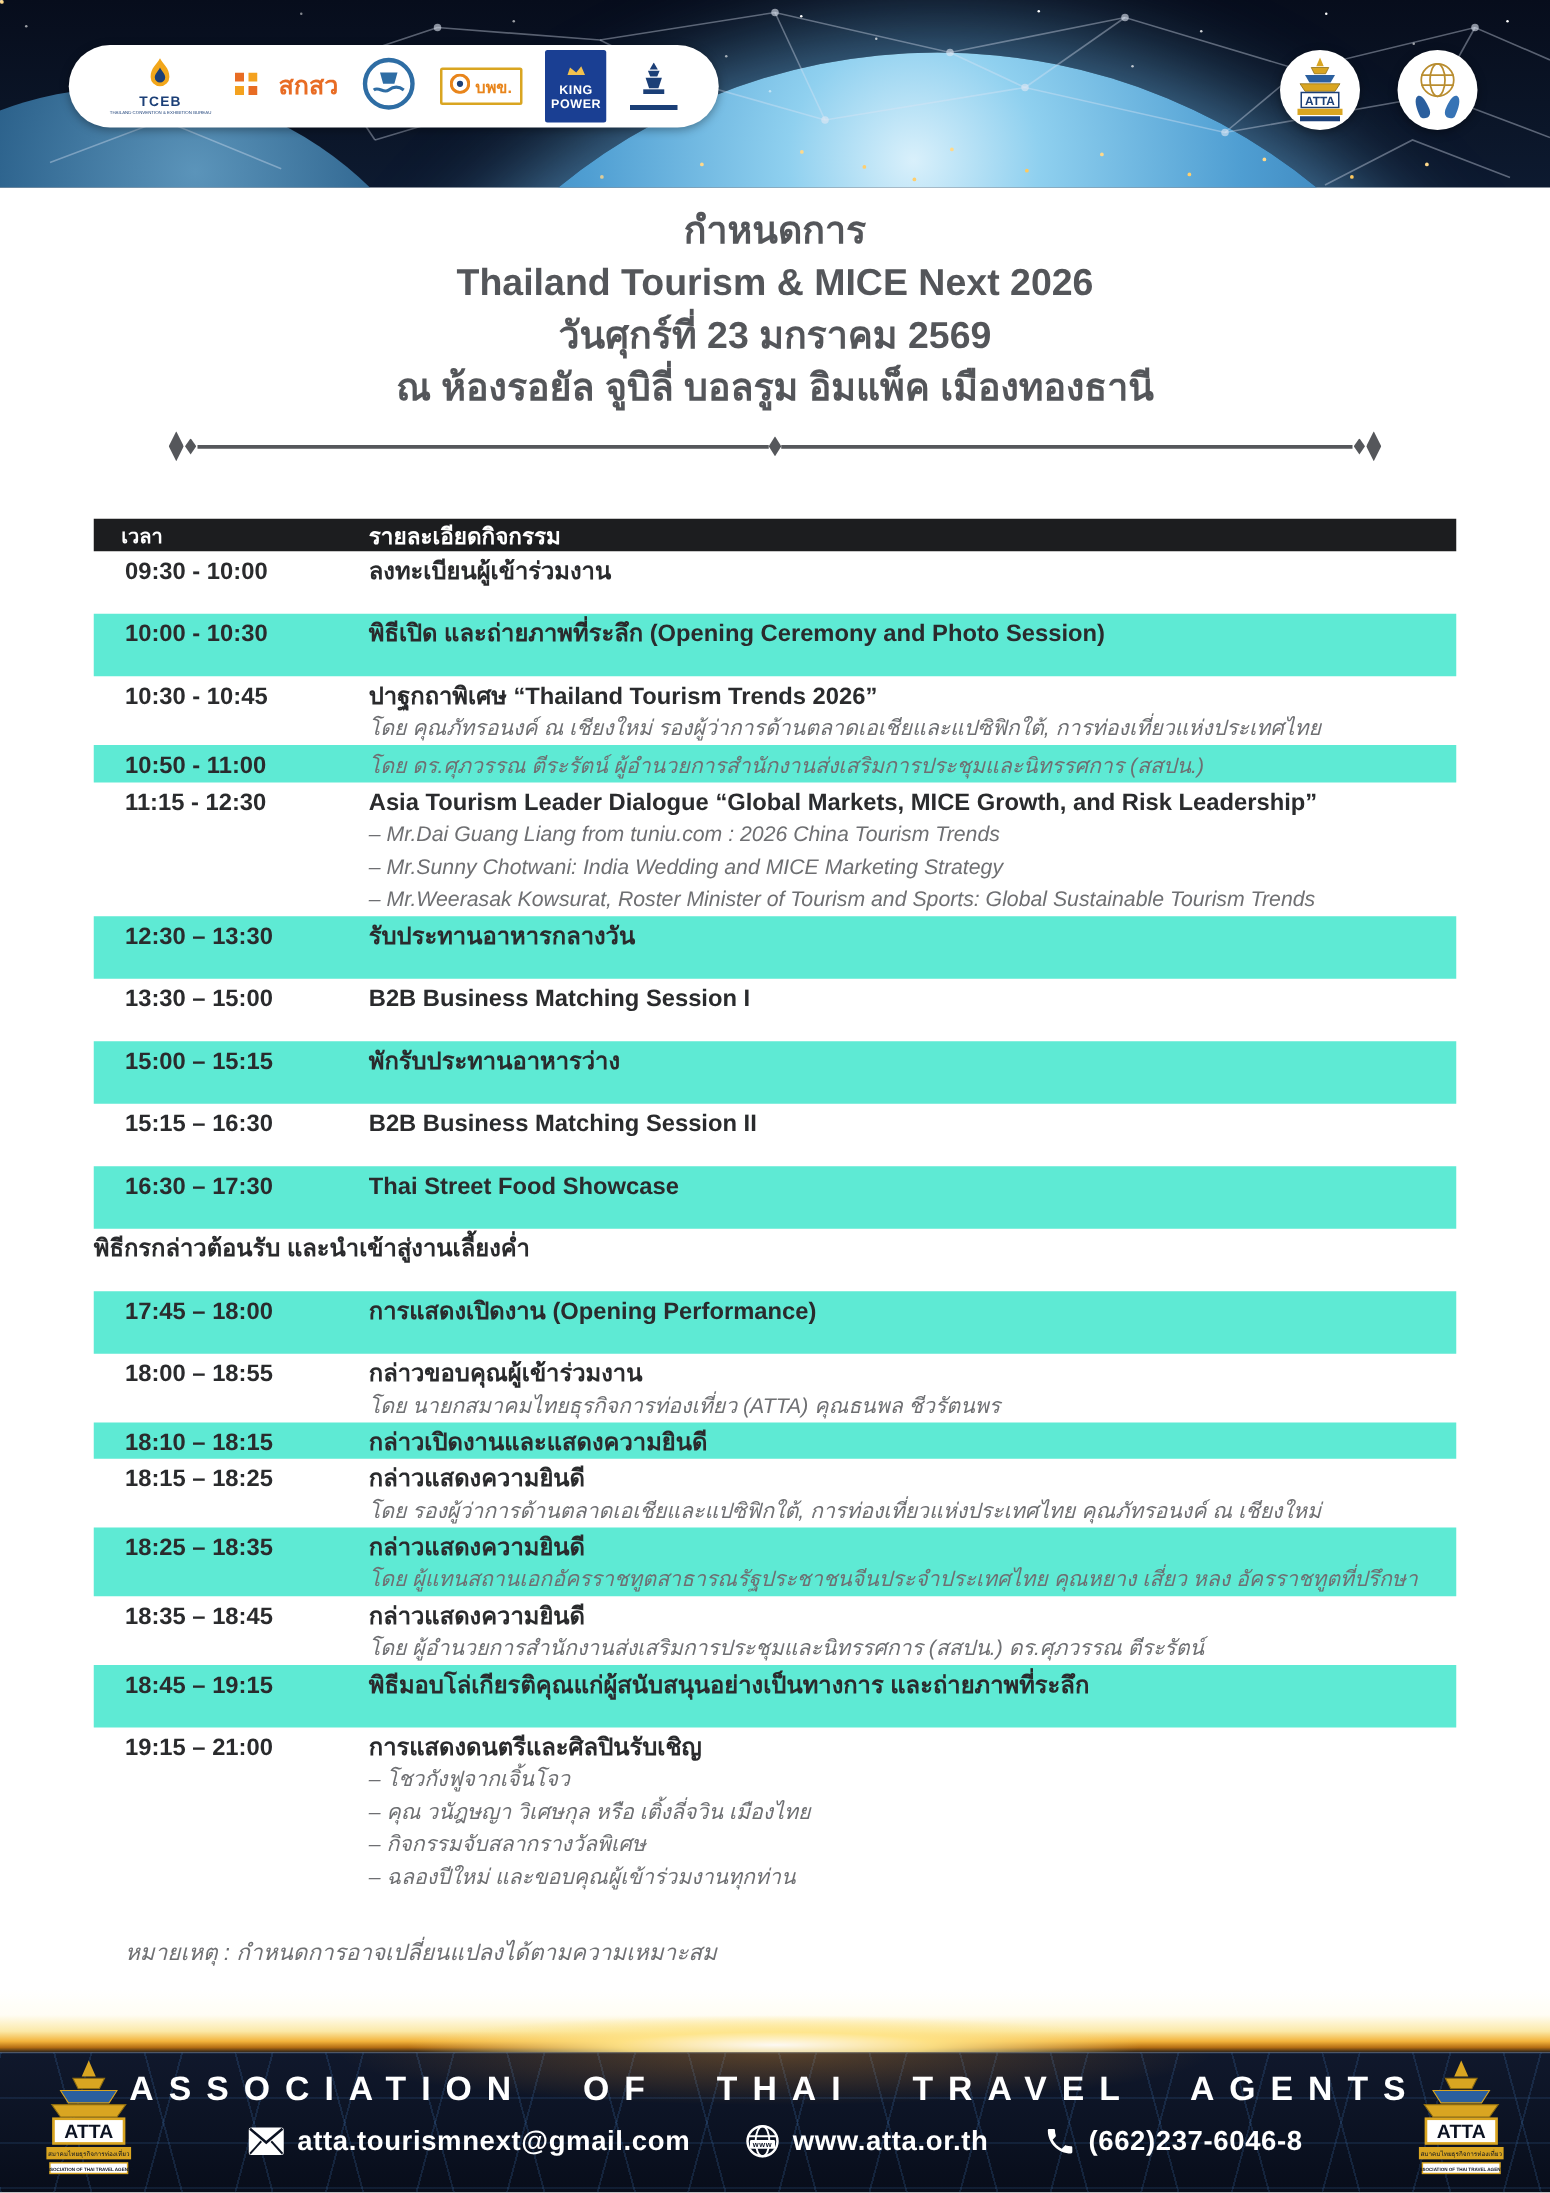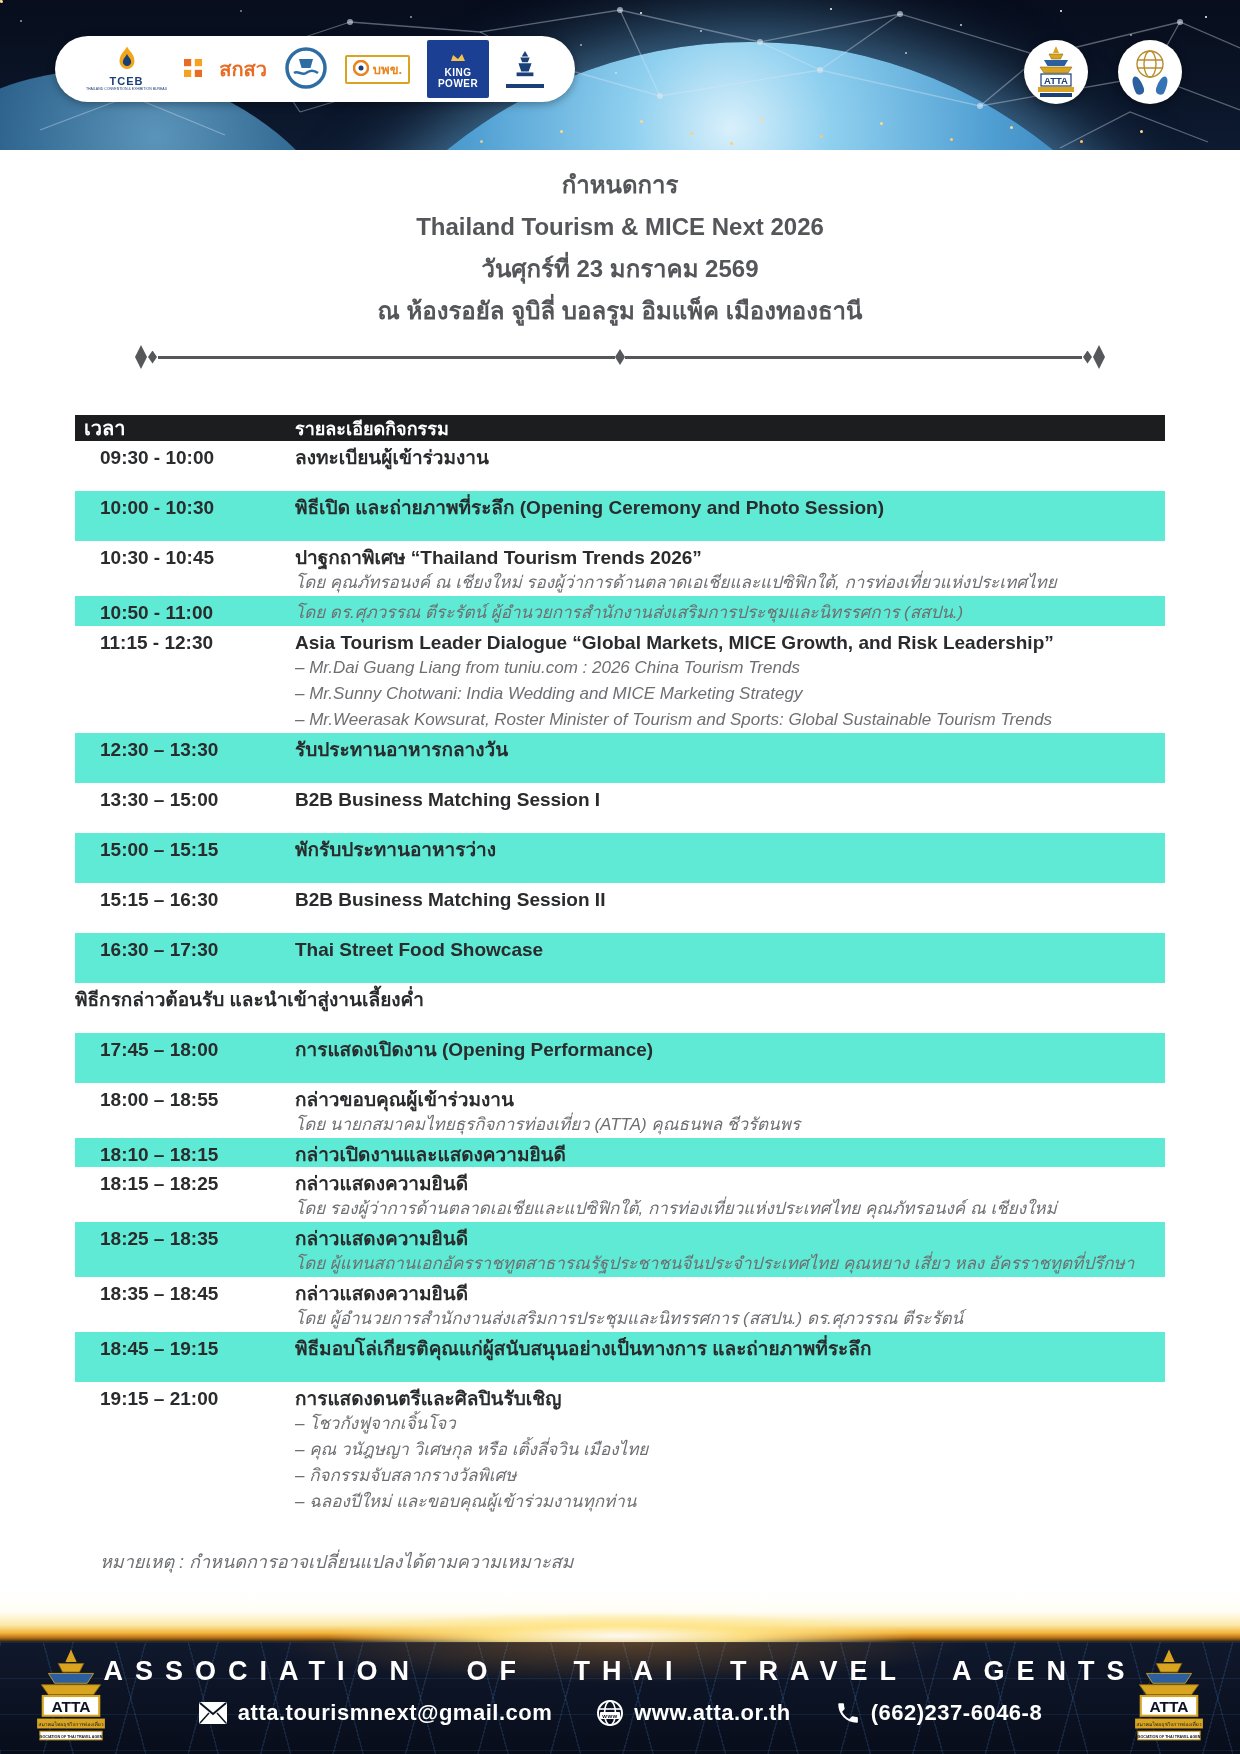--- a/index.html
+++ b/index.html
@@ -41,48 +41,48 @@
     box-shadow:0 2px 8px rgba(0,0,0,.35);
   }
   .sponsor { display:flex; flex-direction:column; align-items:center; justify-content:center; line-height:1; }
   .sponsor .lbl { font-weight:bold; }
   .logo-tceb .lbl { color:#1b3f77; font-size:11px; letter-spacing:1px; margin-top:1px; }
   .logo-tceb .sub { color:#1b3f77; font-size:3.5px; margin-top:1px; text-align:center; }
   .logo-tsri { flex-direction:row; gap:17px; }
   .logo-tsri .lbl { color:#e86c24; font-size:20px; }
   .logo-pmuc { flex-direction:row; border:2px solid #d9a521; padding:3px 6px; gap:4px; border-radius:2px; }
   .logo-pmuc .lbl { color:#e8851c; font-size:13px; }
-  .logo-kp { width:62px; height:58px; background:#1a3f93; border-radius:2px; align-items:center; justify-content:center; gap:2px; }
+  .logo-kp { width:49px; height:58px; background:#1a3f93; border-radius:2px; align-items:center; justify-content:center; gap:2px; }
   .logo-kp .lbl { color:#ffffff; font-size:10px; white-space:pre-line; text-align:center; line-height:1.15; letter-spacing:.5px; }
   .logo-tha .bar { width:38px; height:4px; background:#1b3f77; margin-top:2px; }
 
   .circle-logo {
     position:absolute; top:40px; width:64px; height:64px; border-radius:50%; background:#ffffff;
     display:flex; flex-direction:column; align-items:center; justify-content:center;
     box-shadow:0 2px 8px rgba(0,0,0,.35); overflow:hidden;
   }
   .circle-atta { right:152px; }
   .circle-hands { right:58px; }
 
   
   .title-block { text-align:center; padding-top:14px; color:#54565a; }
-  .title-block div { font-size:24px; font-weight:bold; line-height:42px; }
+  .title-block div { font-size:30px; font-weight:bold; line-height:42px; }
 
   
   .divider { display:flex; align-items:center; width:970px; margin:13px auto 0; height:24px; }
   .divider .line { flex:1; height:3px; background:#55575b; }
   .dia { background:#55575b; clip-path:polygon(50% 0,100% 50%,50% 100%,0 50%); }
   .dia.big { width:12px; height:24px; }
   .dia.small { width:9px; height:13px; margin:0 1px; }
   .dia.mid { width:10px; height:16px; }
 
   
   .schedule { width:1090px; margin:46px auto 0; }
   .thead { background:#1c1d1f; color:#ffffff; display:flex; height:26px; align-items:center; }
-  .thead .c-time { width:220px; padding-left:9px; font-size:20px; font-weight:bold; }
+  .thead .c-time { width:220px; padding-left:22px; font-size:16px; font-weight:bold; }
   .thead .c-det { flex:1; font-size:18px; font-weight:bold; }
   .row { display:flex; padding-top:4px; }
   .row.single { height:50px; }
   .row.shaded { background:#5eead4; }
   .row .time { width:220px; padding-left:25px; font-size:19px; font-weight:bold; color:#2a2b2d; line-height:25px; }
   .row .detail { flex:1; padding-right:10px; }
   .row .title { font-size:19px; font-weight:bold; color:#2a2b2d; line-height:25px; }
   .row .sub { font-size:17px; font-style:italic; color:#6e6f72; line-height:26px; }
 
   

